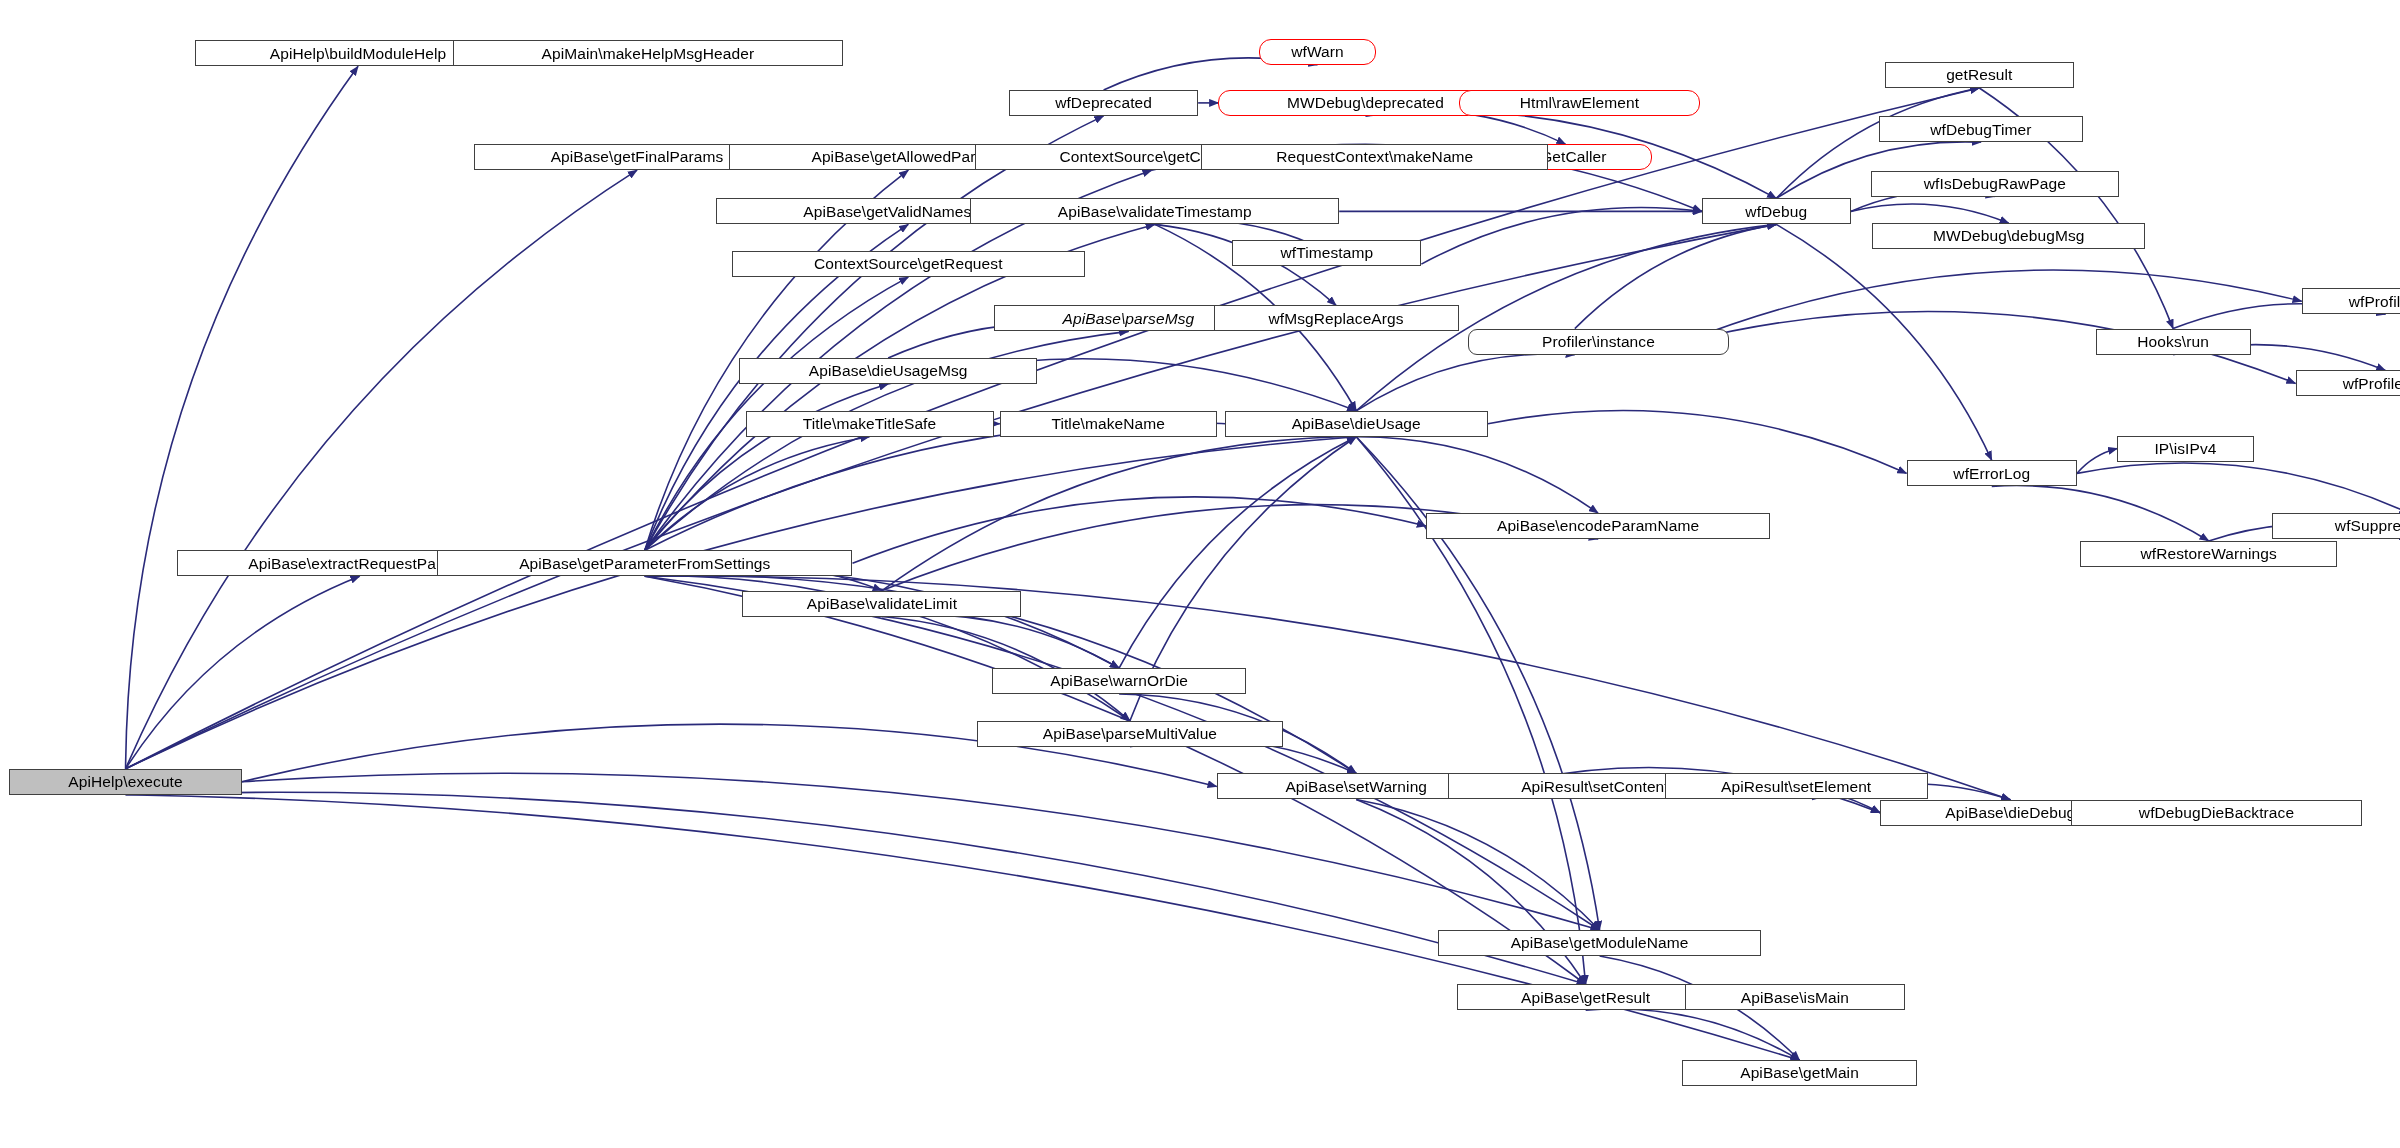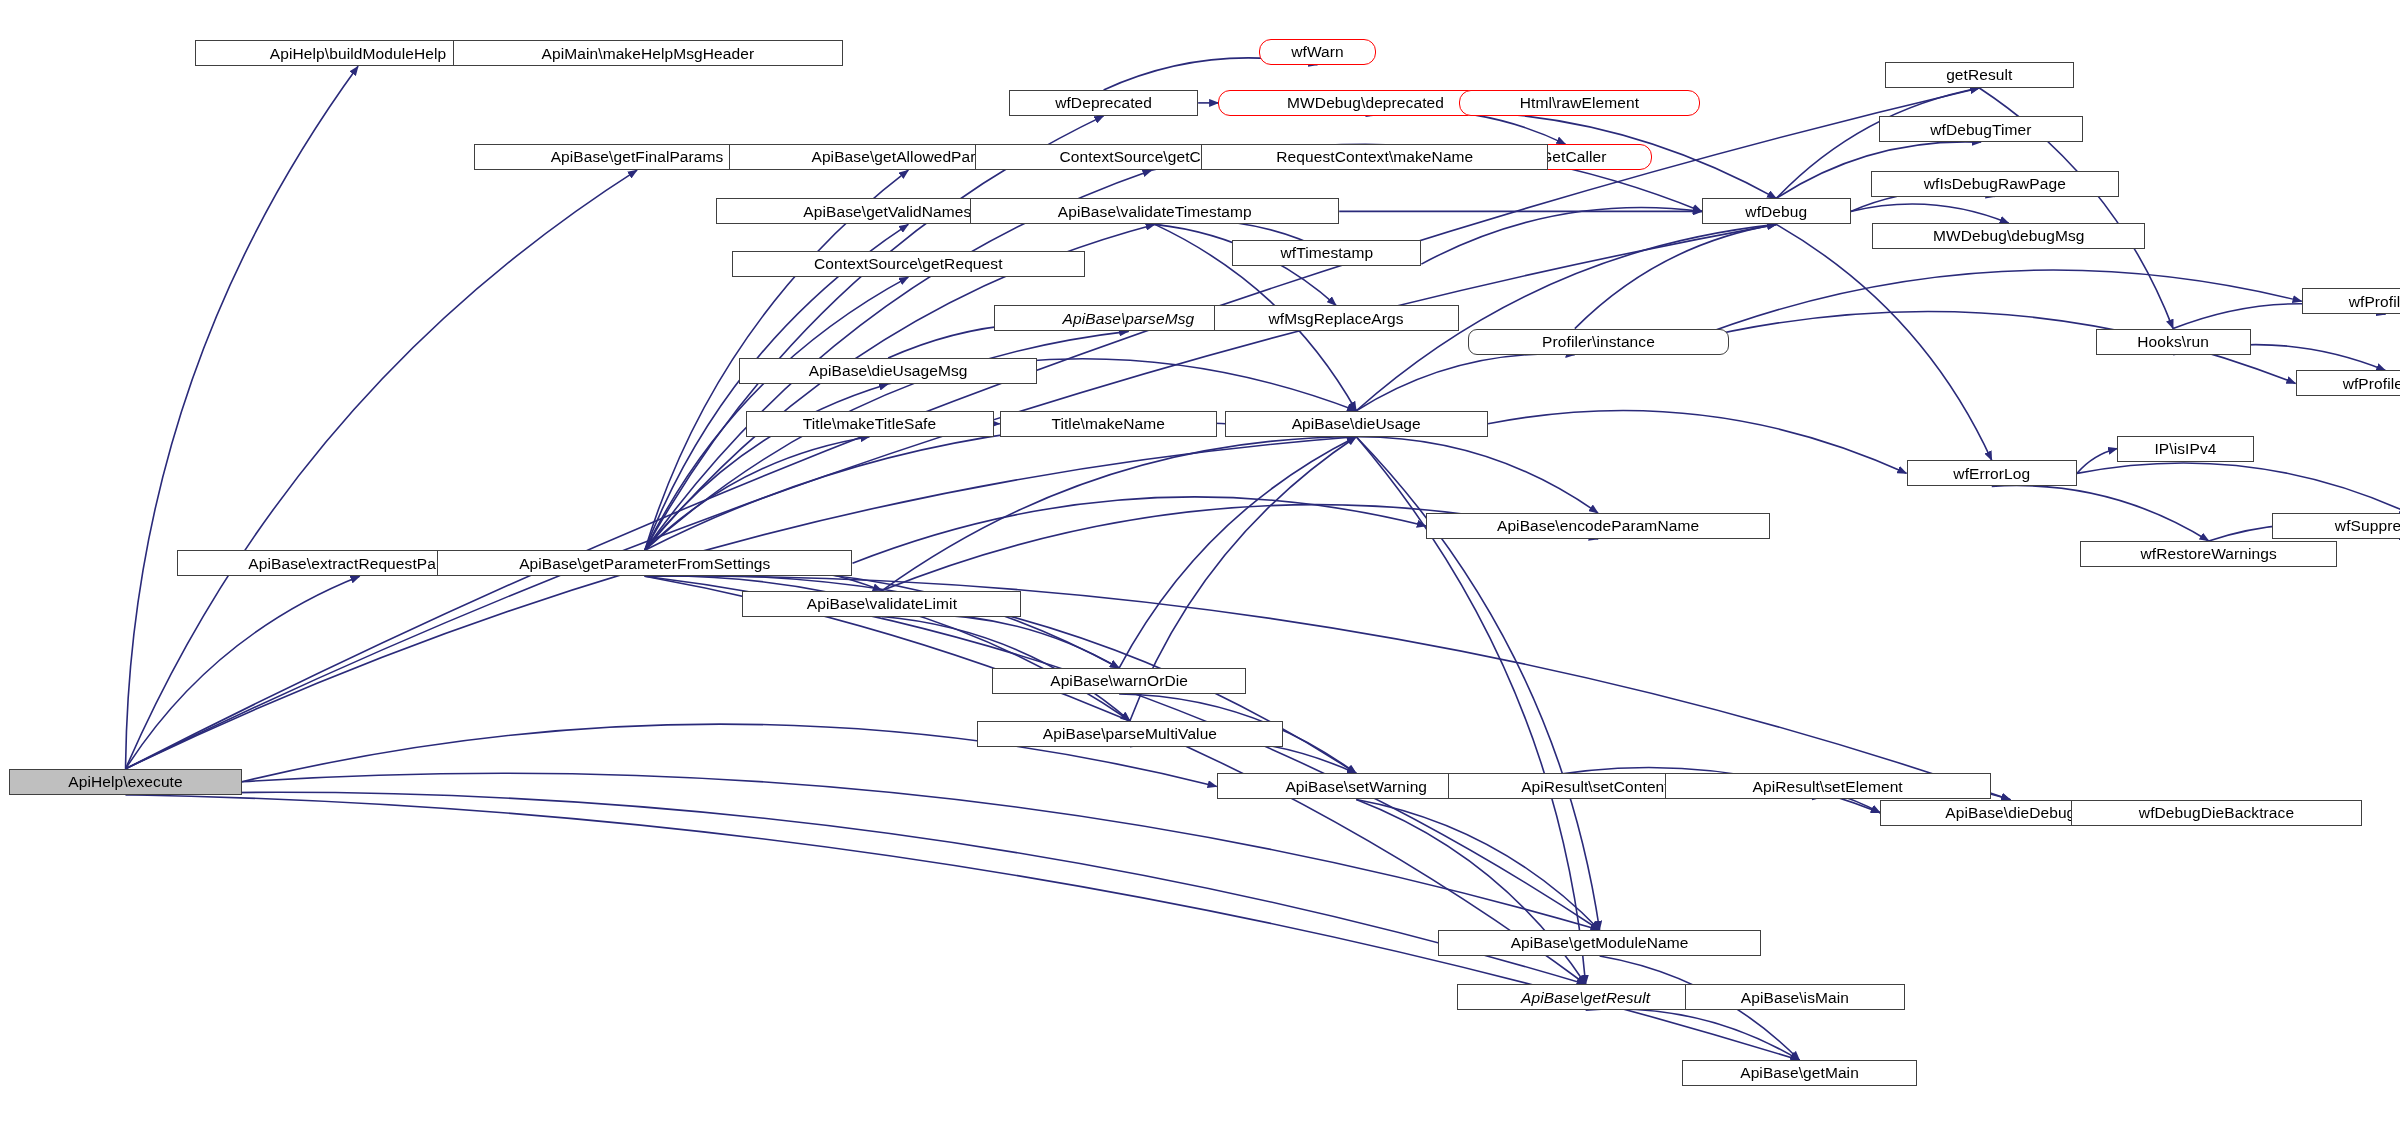--- a/index.html
+++ b/index.html
@@ -247,33 +247,33 @@
       </div>
       <div class="node" style="left: 976.5px; top: 720.75px; width: 306.9px;">
         <span>ApiBase\parseMultiValue</span>
       </div>
       <div class="node" style="left: 1216.75px; top: 773.45px; width: 279px;">
         <span>ApiBase\setWarning</span>
       </div>
       <div class="node" style="left: 1447.7px; top: 773.45px; width: 294.5px;">
         <span>ApiResult\setContent</span>
       </div>
-      <div class="node" style="left: 1664.7px; top: 773.45px; width: 326px;">
+      <div class="node" style="left: 1664.7px; top: 773.45px; width: 263px;">
         <span>ApiResult\setElement</span>
       </div>
       <div class="node" style="left: 1880.15px; top: 799.8px; width: 260.4px;">
         <span>ApiBase\dieDebug</span>
       </div>
       <div class="node" style="left: 2070.8px; top: 799.8px; width: 291.4px;">
         <span>wfDebugDieBacktrace</span>
       </div>
       <div class="node" style="left: 1438.4px; top: 930px; width: 322.4px; text-align: center;">
         <span>ApiBase\getModuleName</span>
       </div>
-      <div class="node" style="left: 1457px; top: 984.25px; width: 257.3px; font-style: italic;">
+      <div class="node" style="left: 1457px; top: 984.25px; width: 257.3px;">
         <span>ApiBase\getResult</span>
       </div>
       <div class="node" style="left: 1684.85px; top: 984.25px; width: 220.1px;">
         <span>ApiBase\isMain</span>
       </div>
       <div class="node" style="left: 1681.75px; top: 1060.2px; width: 235.6px;">
         <span>ApiBase\getMain</span>
       </div>
     </div>
 </div>

